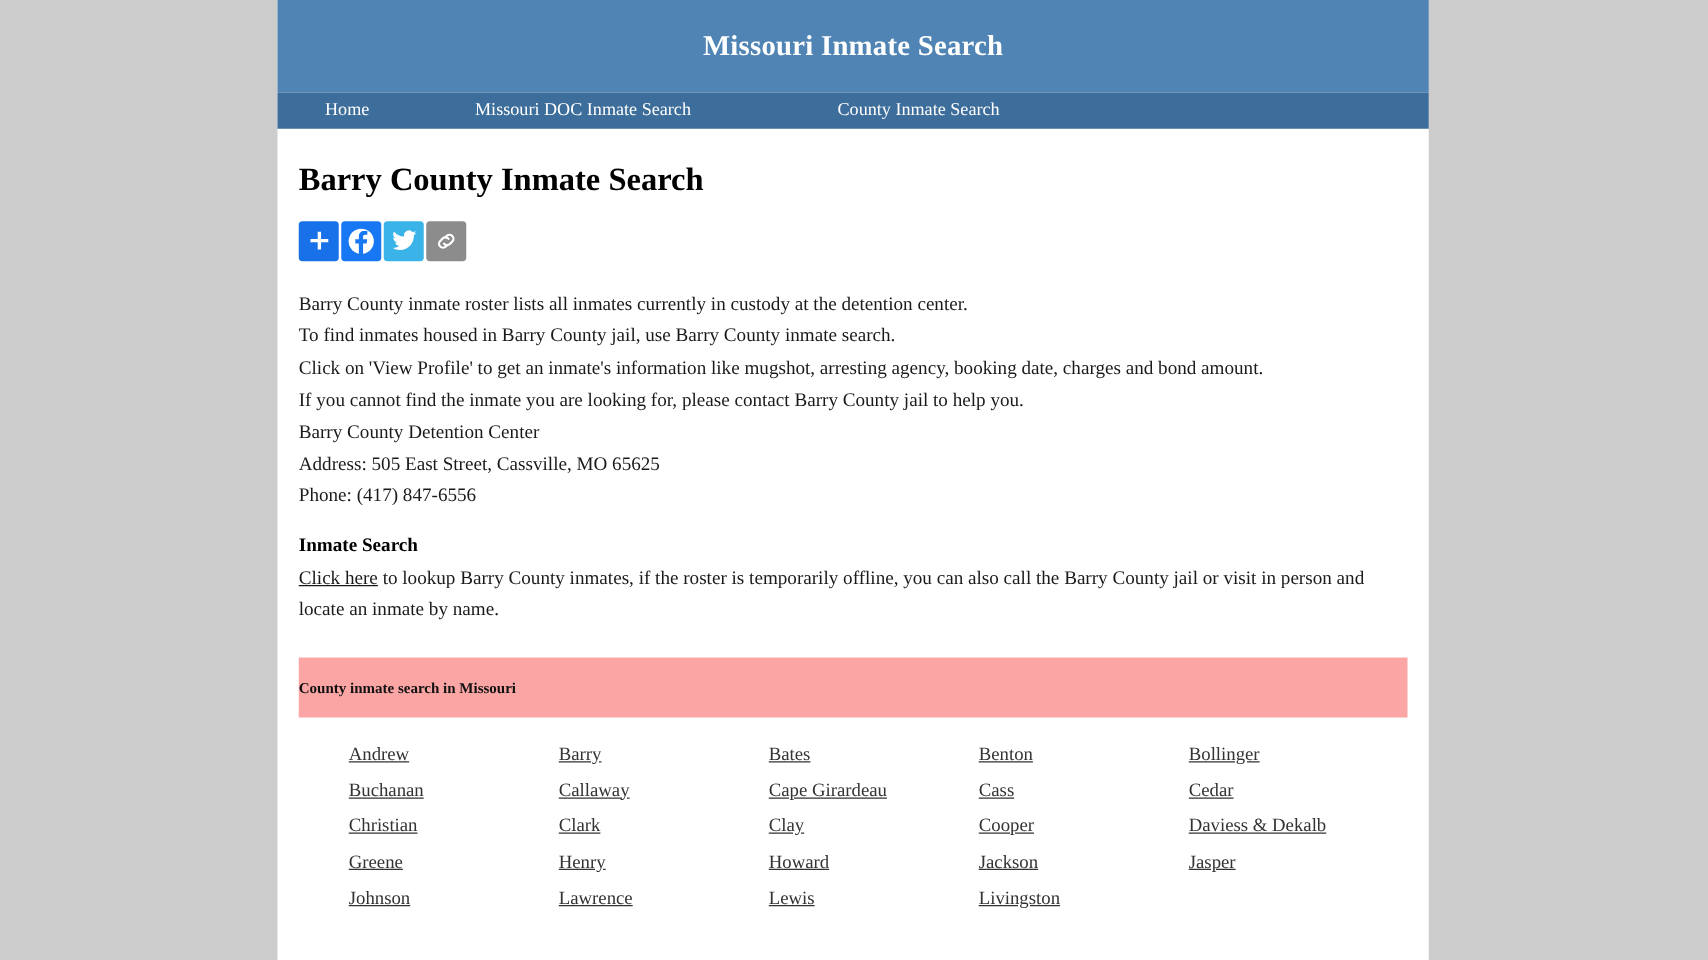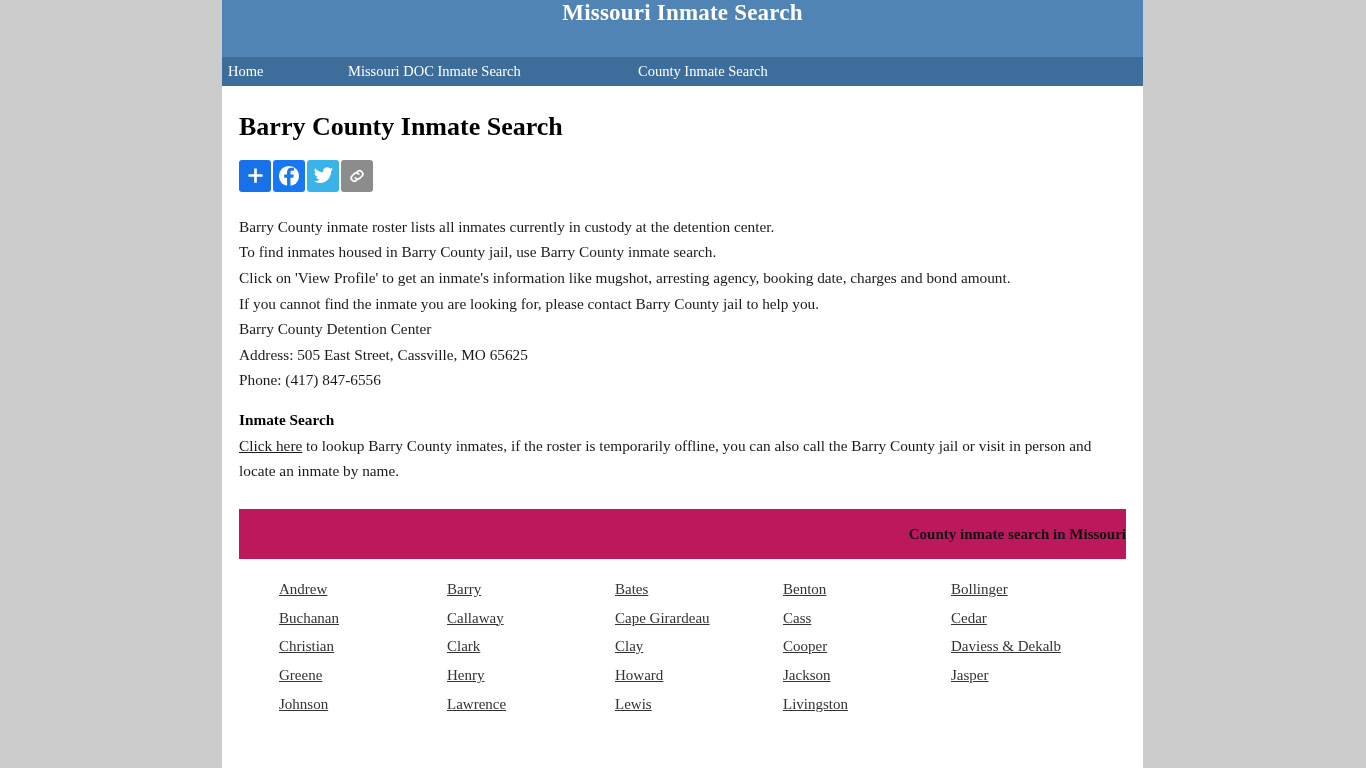--- a/index.html
+++ b/index.html
@@ -19,38 +19,39 @@
     position: absolute;
     left: 222px;
     top: 0;
     width: 921px;
     min-height: 768px;
     background: #ffffff;
   }
   
   .site-header {
     background: #5084b4;
-    height: 57px;
-    display: flex;
-    align-items: flex-start;
+    height: 74px;
+    display: flex;
+    align-items: center;
     justify-content: center;
   }
   .site-title {
     color: #ffffff;
     font-size: 23px;
     font-weight: bold;
     letter-spacing: .2px;
     font-family: "Liberation Serif", "DejaVu Serif", serif;
   }
   
   .nav-bar {
     background: #3d6d9a;
     height: 29px;
     display: flex;
     align-items: center;
+    padding-left: 32px;
   }
   .nav-item {
     color: #ffffff;
     font-size: 14.5px;
     text-decoration: none;
     white-space: nowrap;
     font-family: "Liberation Serif", "DejaVu Serif", serif;
   }
   .nav-item.nav-home { width: 126px; text-align: left; padding-left: 6px; }
   .nav-item.nav-doc  { width: 290px; text-align: left; }
@@ -110,23 +111,23 @@
     text-decoration: underline;
   }
 
   
   .county-table {
     margin-top: 25px;
     width: 887px;
     border-collapse: collapse;
   }
   .county-caption {
-    background: #be185d;
-    text-align: right;
-    font-size: 15px;
+    background: #fca5a5;
+    text-align: left;
+    font-size: 12px;
     font-weight: bold;
     color: #111111;
     padding: 17px 0 16px 0;
   }
   .county-grid {
     margin-top: 16px;
     display: grid;
     grid-template-columns: repeat(5, 168px);
     row-gap: 0;
     padding-left: 40px;

